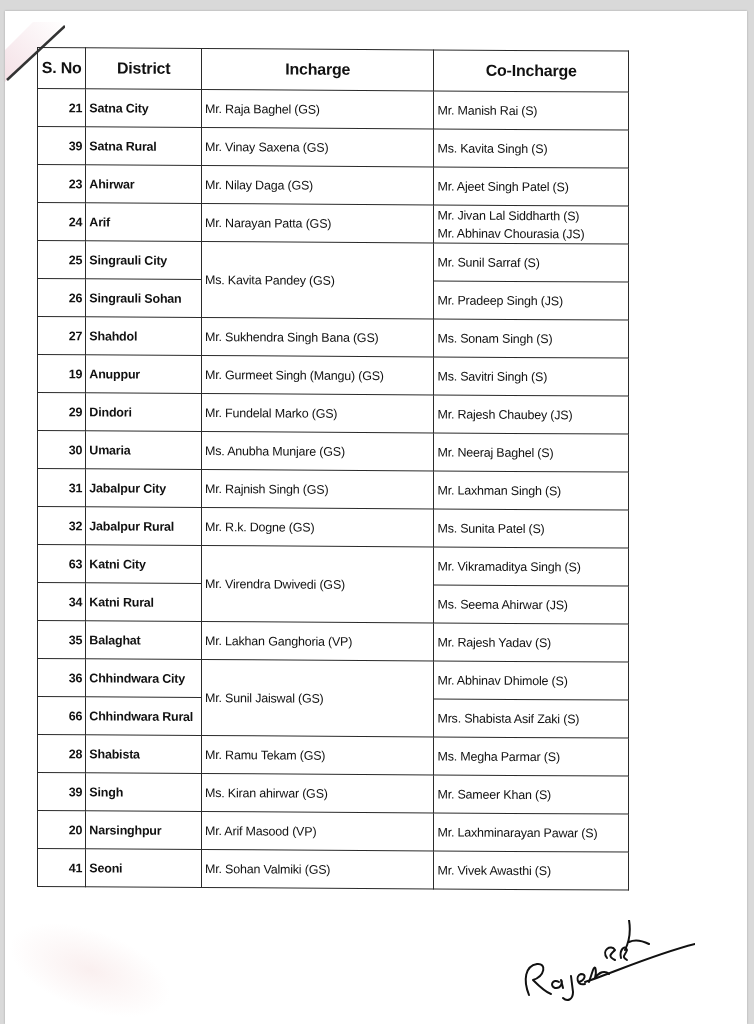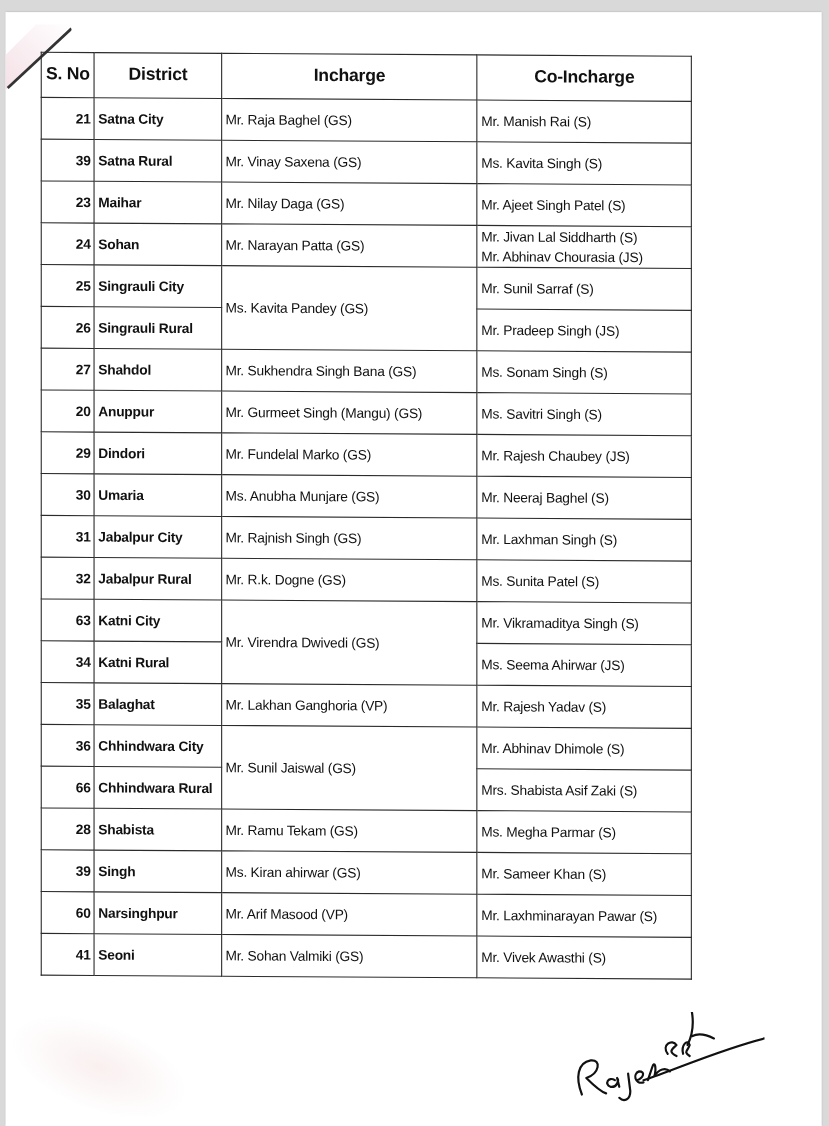--- a/index.html
+++ b/index.html
@@ -101,60 +101,60 @@
       <tr>
         <td class="sno">39</td>
         <td class="district">Satna Rural</td>
         <td class="incharge">Mr. Vinay Saxena (GS)</td>
         <td class="co">
           <span class="line">Ms. Kavita Singh (S)</span>
         </td>
       </tr>
       <tr>
         <td class="sno">23</td>
-        <td class="district">Maihar</td>
+        <td class="district">Ahirwar</td>
         <td class="incharge">Mr. Nilay Daga (GS)</td>
         <td class="co">
           <span class="line">Mr. Ajeet Singh Patel (S)</span>
         </td>
       </tr>
       <tr>
         <td class="sno">24</td>
-        <td class="district">Sohan</td>
+        <td class="district">Arif</td>
         <td class="incharge">Mr. Narayan Patta (GS)</td>
         <td class="co">
           <span class="line">Mr. Jivan Lal Siddharth (S)</span>
           <span class="line">Mr. Abhinav Chourasia (JS)</span>
         </td>
       </tr>
       <tr>
         <td class="sno">25</td>
         <td class="district">Singrauli City</td>
         <td class="incharge" rowspan="2">Ms. Kavita Pandey (GS)</td>
         <td class="co">
           <span class="line">Mr. Sunil Sarraf (S)</span>
         </td>
       </tr>
       <tr>
         <td class="sno">26</td>
-        <td class="district">Singrauli Rural</td>
+        <td class="district">Singrauli Sohan</td>
         <td class="co">
           <span class="line">Mr. Pradeep Singh (JS)</span>
         </td>
       </tr>
       <tr>
         <td class="sno">27</td>
         <td class="district">Shahdol</td>
         <td class="incharge">Mr. Sukhendra Singh Bana (GS)</td>
         <td class="co">
           <span class="line">Ms. Sonam Singh (S)</span>
         </td>
       </tr>
       <tr>
-        <td class="sno">20</td>
+        <td class="sno">19</td>
         <td class="district">Anuppur</td>
         <td class="incharge">Mr. Gurmeet Singh (Mangu) (GS)</td>
         <td class="co">
           <span class="line">Ms. Savitri Singh (S)</span>
         </td>
       </tr>
       <tr>
         <td class="sno">29</td>
         <td class="district">Dindori</td>
         <td class="incharge">Mr. Fundelal Marko (GS)</td>
@@ -234,21 +234,21 @@
       </tr>
       <tr>
         <td class="sno">39</td>
         <td class="district">Singh</td>
         <td class="incharge">Ms. Kiran ahirwar (GS)</td>
         <td class="co">
           <span class="line">Mr. Sameer Khan (S)</span>
         </td>
       </tr>
       <tr>
-        <td class="sno">60</td>
+        <td class="sno">20</td>
         <td class="district">Narsinghpur</td>
         <td class="incharge">Mr. Arif Masood (VP)</td>
         <td class="co">
           <span class="line">Mr. Laxhminarayan Pawar (S)</span>
         </td>
       </tr>
       <tr>
         <td class="sno">41</td>
         <td class="district">Seoni</td>
         <td class="incharge">Mr. Sohan Valmiki (GS)</td>

